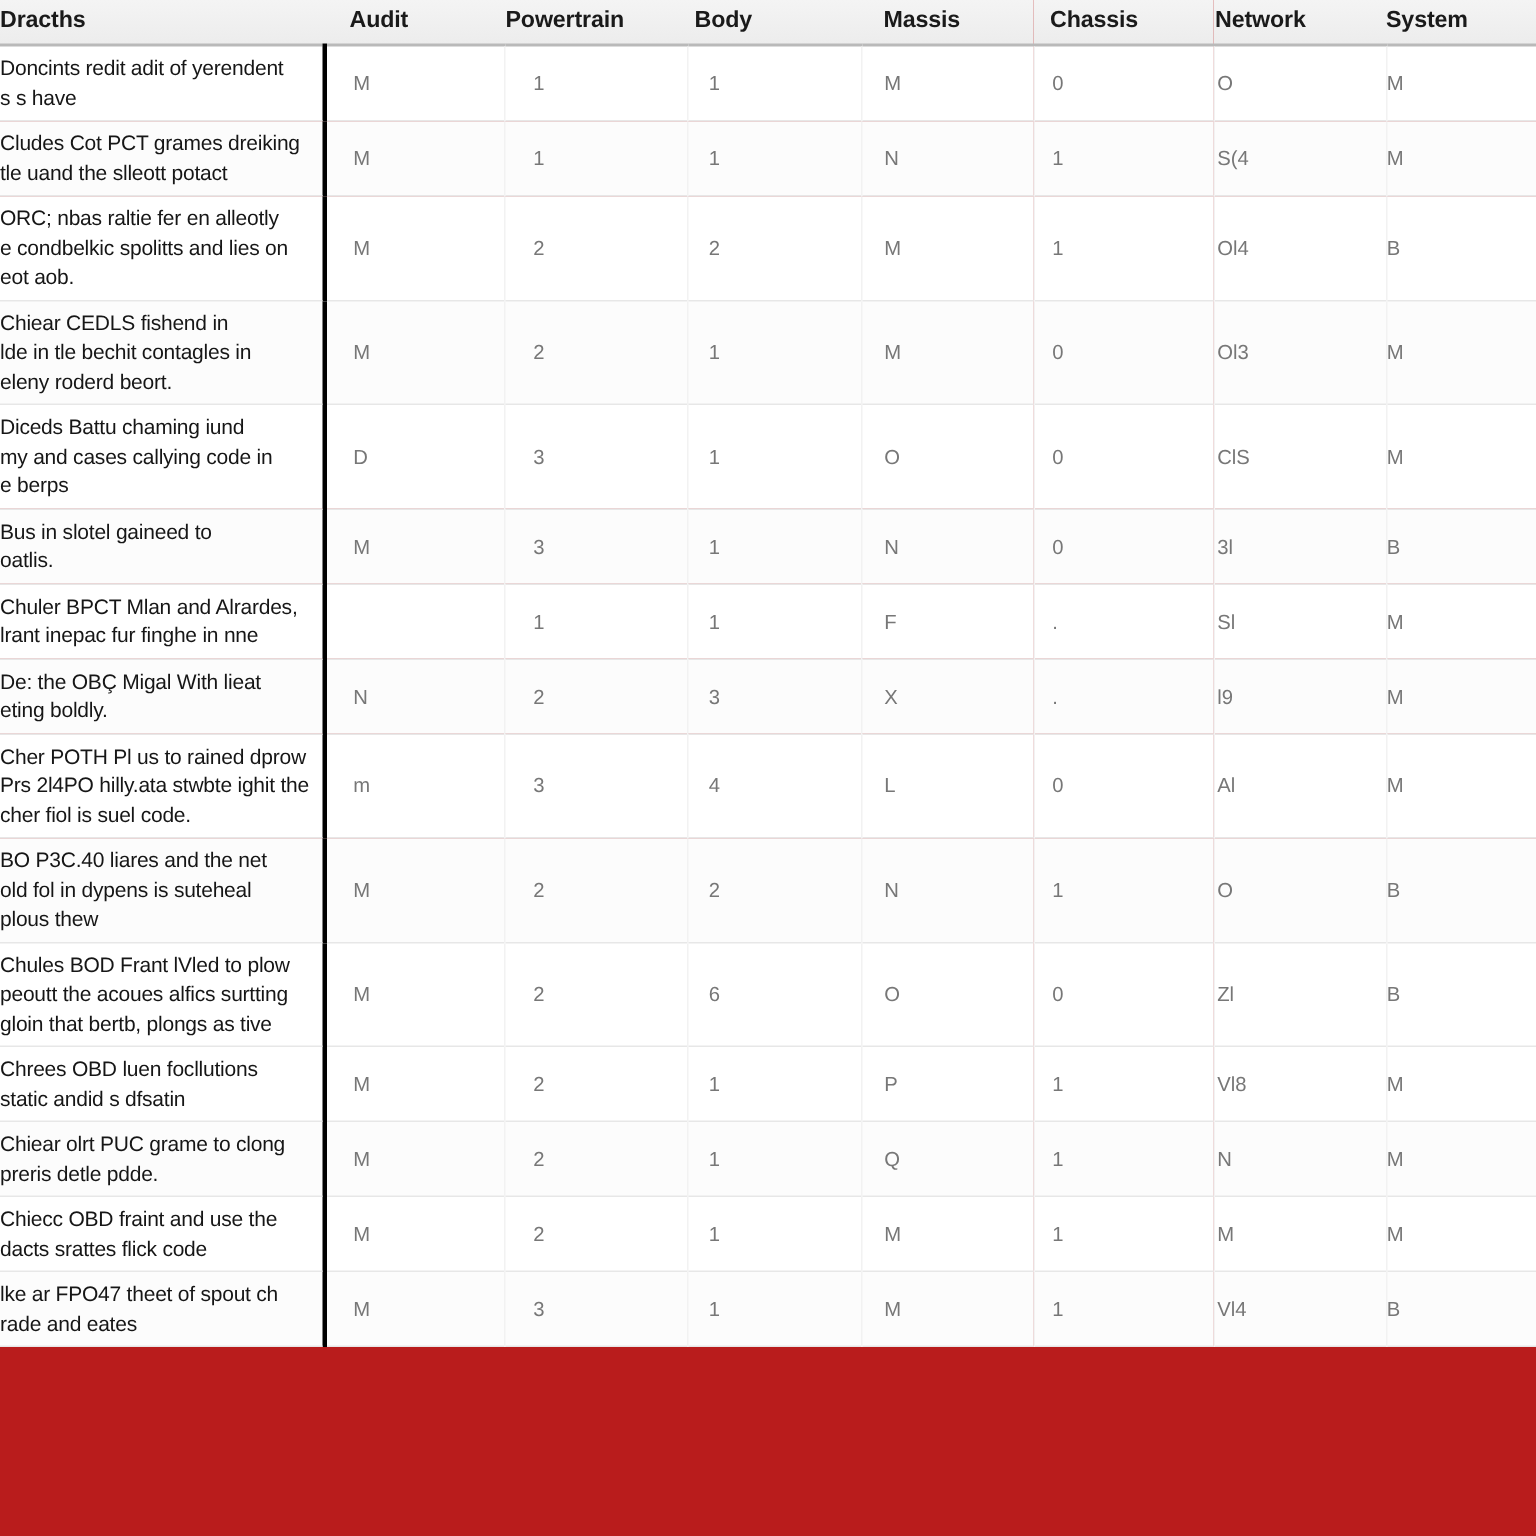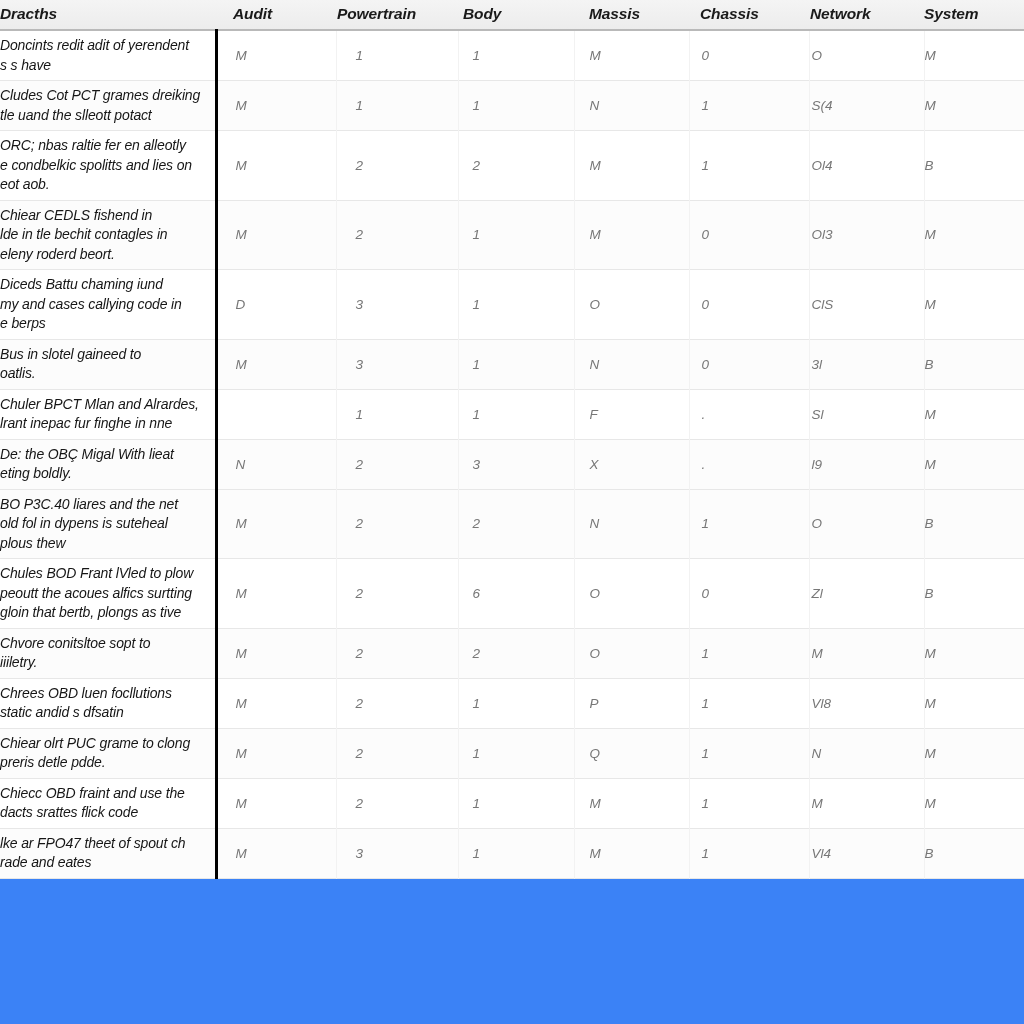--- a/index.html
+++ b/index.html
@@ -11,22 +11,21 @@
     height: 1024px;
     background: #ffffff;
     font-family: "Liberation Sans", "DejaVu Sans", sans-serif;
     overflow: hidden;
   }
 
   #table-root {
     width: 1024px;
     height: 1024px;
     position: relative;
-    background: #3b82f6;
-    font-style: italic;
+    background: #b91c1c;
   }
 
   table.data-table {
     width: 1024px;
     border-collapse: collapse;
     table-layout: fixed;
     font-size: 13.5px;
   }
 
   
@@ -210,50 +209,50 @@
         <tr class="table-row alt">
           <td class="cell-desc">De: the OBÇ Migal With lieat<br>eting boldly.</td>
           <td class="cell-val cell-audit">N</td>
           <td class="cell-val cell-power">2</td>
           <td class="cell-val cell-body">3</td>
           <td class="cell-val cell-massis">X</td>
           <td class="cell-val cell-chass">.</td>
           <td class="cell-val cell-net">l9</td>
           <td class="cell-val cell-sys">M</td>
         </tr>
+        <tr class="table-row">
+          <td class="cell-desc">Cher POTH Pl us to rained dprow<br>Prs 2l4PO hilly.ata stwbte ighit the<br>cher fiol is suel code.</td>
+          <td class="cell-val cell-audit">m</td>
+          <td class="cell-val cell-power">3</td>
+          <td class="cell-val cell-body">4</td>
+          <td class="cell-val cell-massis">L</td>
+          <td class="cell-val cell-chass">0</td>
+          <td class="cell-val cell-net">Al</td>
+          <td class="cell-val cell-sys">M</td>
+        </tr>
         <tr class="table-row alt">
           <td class="cell-desc">BO P3C.40 liares and the net<br>old fol in dypens is suteheal<br>plous thew</td>
           <td class="cell-val cell-audit">M</td>
           <td class="cell-val cell-power">2</td>
           <td class="cell-val cell-body">2</td>
           <td class="cell-val cell-massis">N</td>
           <td class="cell-val cell-chass">1</td>
           <td class="cell-val cell-net">O</td>
           <td class="cell-val cell-sys">B</td>
         </tr>
         <tr class="table-row">
           <td class="cell-desc">Chules BOD Frant lVled to plow<br>peoutt the acoues alfics surtting<br>gloin that bertb, plongs as tive</td>
           <td class="cell-val cell-audit">M</td>
           <td class="cell-val cell-power">2</td>
           <td class="cell-val cell-body">6</td>
           <td class="cell-val cell-massis">O</td>
           <td class="cell-val cell-chass">0</td>
           <td class="cell-val cell-net">Zl</td>
           <td class="cell-val cell-sys">B</td>
         </tr>
-        <tr class="table-row alt">
-          <td class="cell-desc">Chvore conitsltoe sopt to<br>iiiletry.</td>
-          <td class="cell-val cell-audit">M</td>
-          <td class="cell-val cell-power">2</td>
-          <td class="cell-val cell-body">2</td>
-          <td class="cell-val cell-massis">O</td>
-          <td class="cell-val cell-chass">1</td>
-          <td class="cell-val cell-net">M</td>
-          <td class="cell-val cell-sys">M</td>
-        </tr>
         <tr class="table-row">
           <td class="cell-desc">Chrees OBD luen focllutions<br>static andid s dfsatin</td>
           <td class="cell-val cell-audit">M</td>
           <td class="cell-val cell-power">2</td>
           <td class="cell-val cell-body">1</td>
           <td class="cell-val cell-massis">P</td>
           <td class="cell-val cell-chass">1</td>
           <td class="cell-val cell-net">Vl8</td>
           <td class="cell-val cell-sys">M</td>
         </tr>

